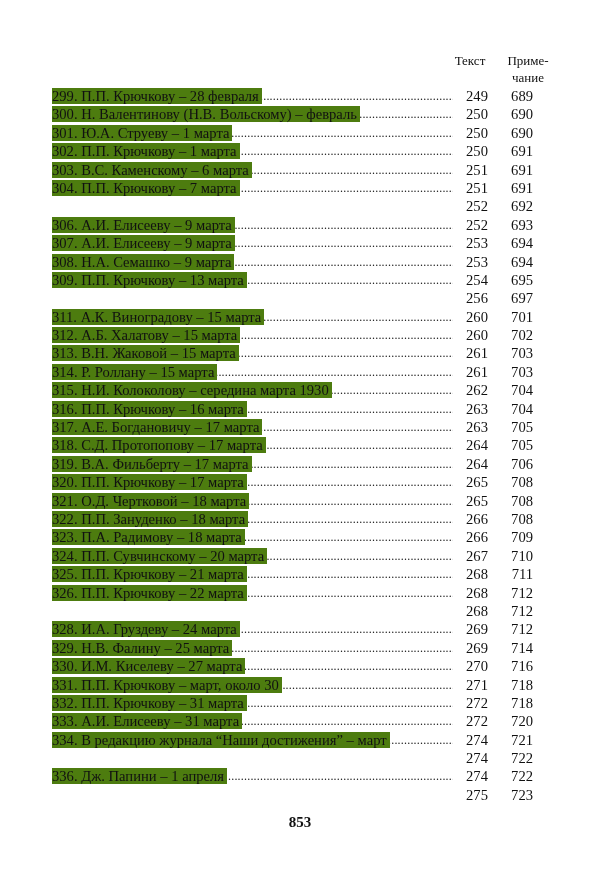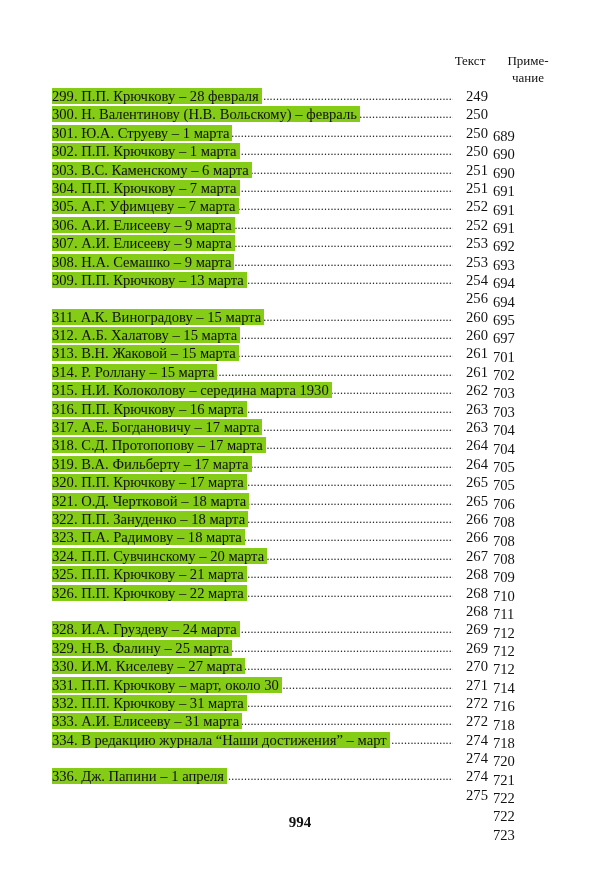--- a/index.html
+++ b/index.html
@@ -66,37 +66,36 @@
       top: 0;
       font-size: 12px;
       letter-spacing: 0.2px;
       color: #222;
       z-index: 0;
       white-space: nowrap;
     }
     .toc-title {
       position: relative;
       z-index: 1;
-      background: #84cc16;
+      background: #4d7c0f;
       padding-right: 3px;
     }
     .toc-page {
       position: absolute;
       right: 55px;
       top: 0;
       width: 40px;
       text-align: center;
     }
     .toc-note {
       position: absolute;
       right: 19px;
       top: 0;
       width: 40px;
-      text-align: left;
-      margin-top: 40px;
+      text-align: right;
     }
     .folio {
       position: absolute;
       left: 0;
       width: 600px;
       top: 814px;
       text-align: center;
       font-weight: bold;
       font-size: 15px;
     }
@@ -140,21 +139,20 @@
         <div class="toc-title-wrap"><span class="toc-title">303. В.С. Каменскому – 6 марта</span></div>
         <span class="toc-page">251</span>
         <span class="toc-note">691</span>
       </li>
       <li class="toc-row">
         <div class="toc-title-wrap"><span class="toc-title">304. П.П. Крючкову – 7 марта</span></div>
         <span class="toc-page">251</span>
         <span class="toc-note">691</span>
       </li>
       <li class="toc-row">
-        <div class="toc-title-wrap"><span class="toc-title">305. А.Г. Уфимцеву – 7 марта</span></div>
         <span class="toc-page">252</span>
         <span class="toc-note">692</span>
       </li>
       <li class="toc-row">
         <div class="toc-title-wrap"><span class="toc-title">306. А.И. Елисееву – 9 марта</span></div>
         <span class="toc-page">252</span>
         <span class="toc-note">693</span>
       </li>
       <li class="toc-row">
         <div class="toc-title-wrap"><span class="toc-title">307. А.И. Елисееву – 9 марта</span></div>
@@ -302,14 +300,14 @@
         <div class="toc-title-wrap"><span class="toc-title">336. Дж. Папини – 1 апреля</span></div>
         <span class="toc-page">274</span>
         <span class="toc-note">722</span>
       </li>
       <li class="toc-row">
         <span class="toc-page">275</span>
         <span class="toc-note">723</span>
       </li>
     </ul>
 
-  <div class="folio">994</div>
+  <div class="folio">853</div>
 </div>
 
 </body></html>

